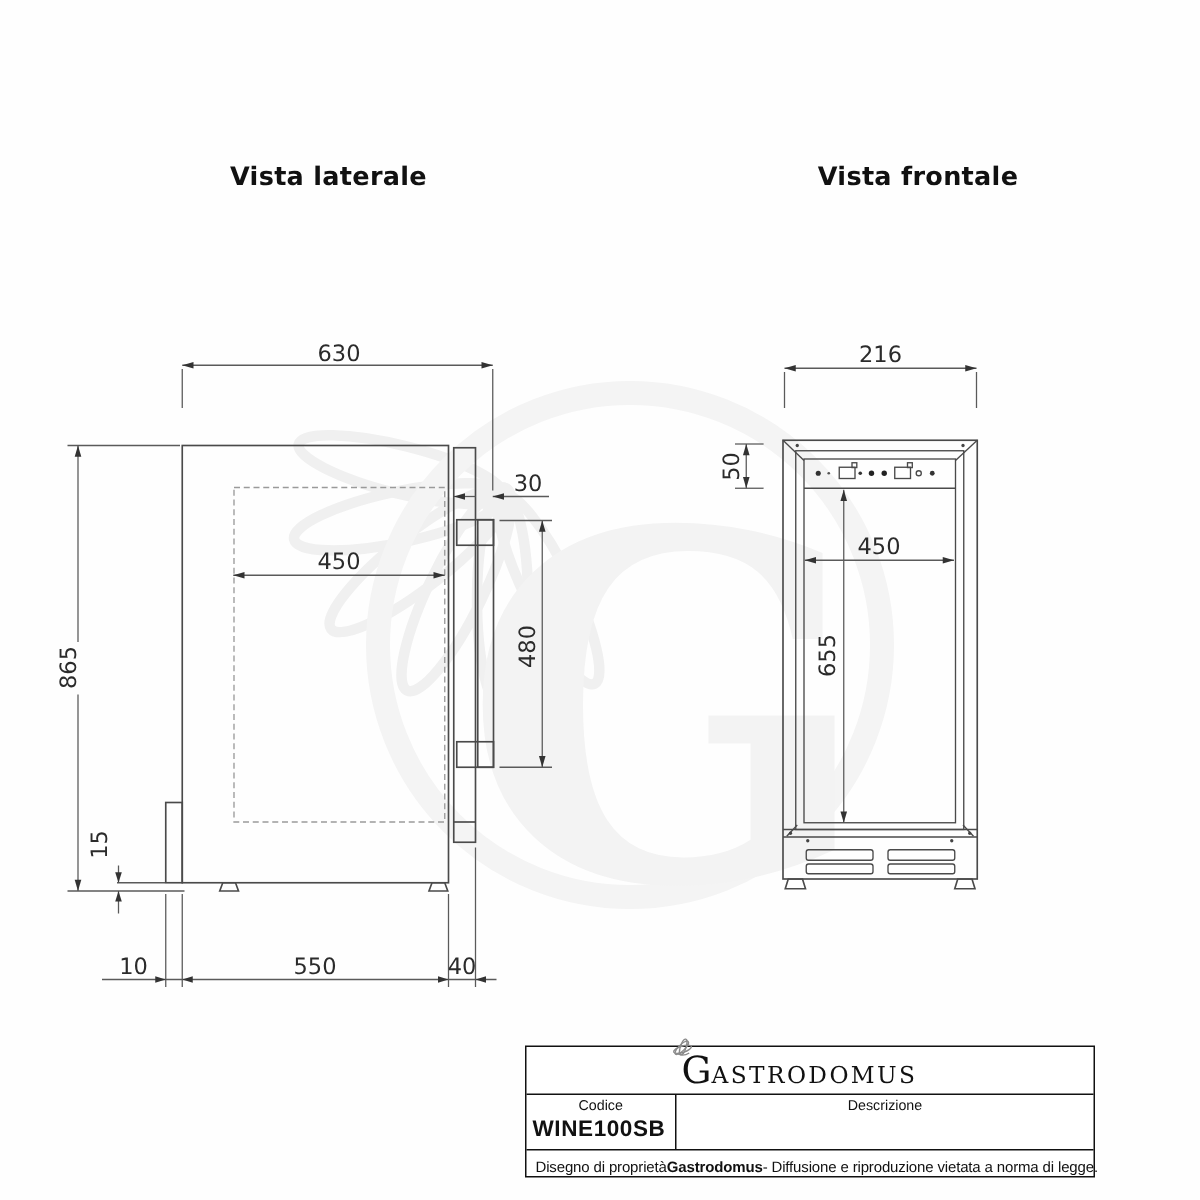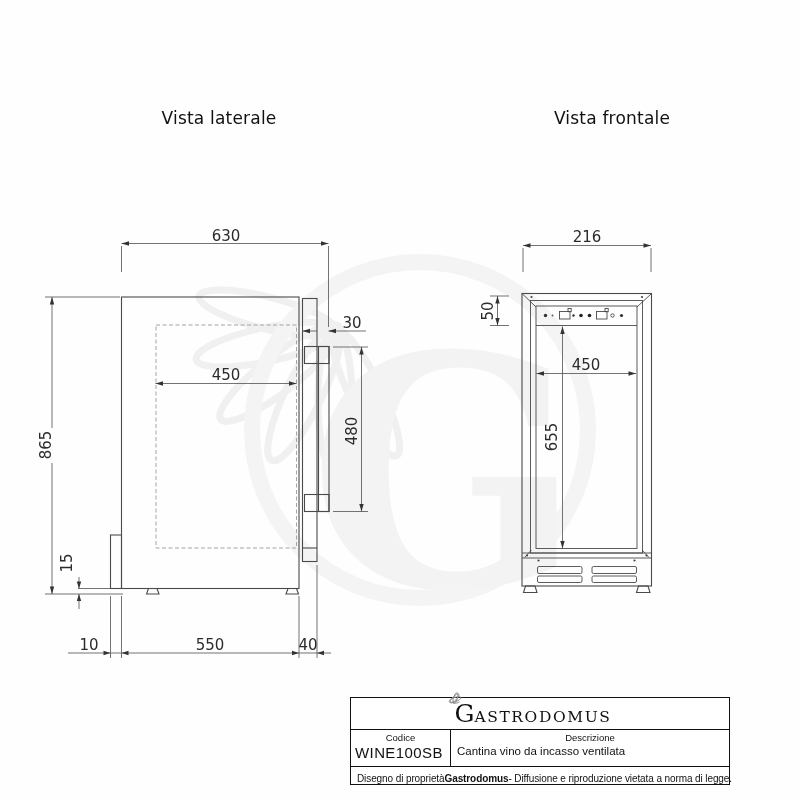--- a/index.html
+++ b/index.html
@@ -1,37 +1,37 @@
 <!DOCTYPE html>
 <html><head>
 <meta charset="utf-8">
 <style>
   html,body{margin:0;padding:0;background:#fff;}
   #canvas{position:relative;width:800px;height:800px;background:#fefefe;overflow:hidden;
           font-family:"DejaVu Sans","Liberation Sans",sans-serif;}
   svg{position:absolute;left:0;top:0;}
-  .view-title{position:absolute;transform:translate(-50%,0);font-size:17px;font-weight:normal;
+  .view-title{position:absolute;transform:translate(-50%,0);font-size:17px;font-weight:bold;
               color:#111;letter-spacing:.2px;white-space:nowrap;}
   .dim{position:absolute;transform:translate(-50%,-50%);font-size:15px;color:#2b2b2b;
        white-space:nowrap;line-height:1;}
   .dimv{position:absolute;transform:translate(-50%,-50%) rotate(-90deg);font-size:15px;
         color:#2b2b2b;white-space:nowrap;line-height:1;}
   
   .tblock{position:absolute;left:350px;top:697px;width:380px;height:88px;box-sizing:border-box;
           border:1.6px solid #111;background:#fff;display:flex;flex-direction:column;
           font-family:"Liberation Sans",sans-serif;color:#111;}
   .tb-row1{height:31px;display:flex;align-items:center;justify-content:center;box-sizing:border-box;}
   .tb-row2{height:38px;display:flex;border-top:1.3px solid #111;border-bottom:1.3px solid #111;
            box-sizing:border-box;}
   .tb-row3{flex:1;display:flex;align-items:flex-end;padding-left:6px;font-size:10px;
            letter-spacing:-0.1px;white-space:nowrap;}
   .tb-cell-code{width:100px;box-sizing:border-box;border-right:1.3px solid #111;padding:2px 4px;}
   .tb-cell-desc{flex:1;padding:2px 6px;box-sizing:border-box;}
   .tb-label{font-size:9.5px;color:#111;line-height:1.2;text-align:center;}
-  .tb-code{font-size:15px;font-weight:normal;letter-spacing:.4px;margin-top:1px;}
+  .tb-code{font-size:15px;font-weight:bold;letter-spacing:.4px;margin-top:1px;}
   .tb-desc{font-size:11.5px;margin-top:2px;}
   .brand-wrap{position:relative;display:inline-block;margin-left:-14px;
               font-family:"DejaVu Serif","Liberation Serif",serif;}
   .brand-g{font-size:25px;line-height:1;}
   .brand-rest{font-size:15.5px;letter-spacing:1.6px;}
   .hat-mini{position:absolute;left:-7px;top:-10px;}
   .note-b{font-weight:bold;}
 </style>
 </head>
 <body>
@@ -219,21 +219,20 @@
         <span class="brand-g">G</span><span class="brand-rest">ASTRODOMUS</span>
       </span>
     </div>
     <div class="tb-row2">
       <div class="tb-cell-code">
         <div class="tb-label">Codice</div>
         <div class="tb-code">WINE100SB</div>
       </div>
       <div class="tb-cell-desc">
         <div class="tb-label">Descrizione</div>
-        <div class="tb-desc">Cantina vino da incasso ventilata</div>
       </div>
     </div>
     <div class="tb-row3">
       <span>Disegno di proprietà </span>
         <span class="note-b">Gastrodomus</span>
         <span> - Diffusione e riproduzione vietata a norma di legge.</span>
     </div>
   </div>
 
 </div>

